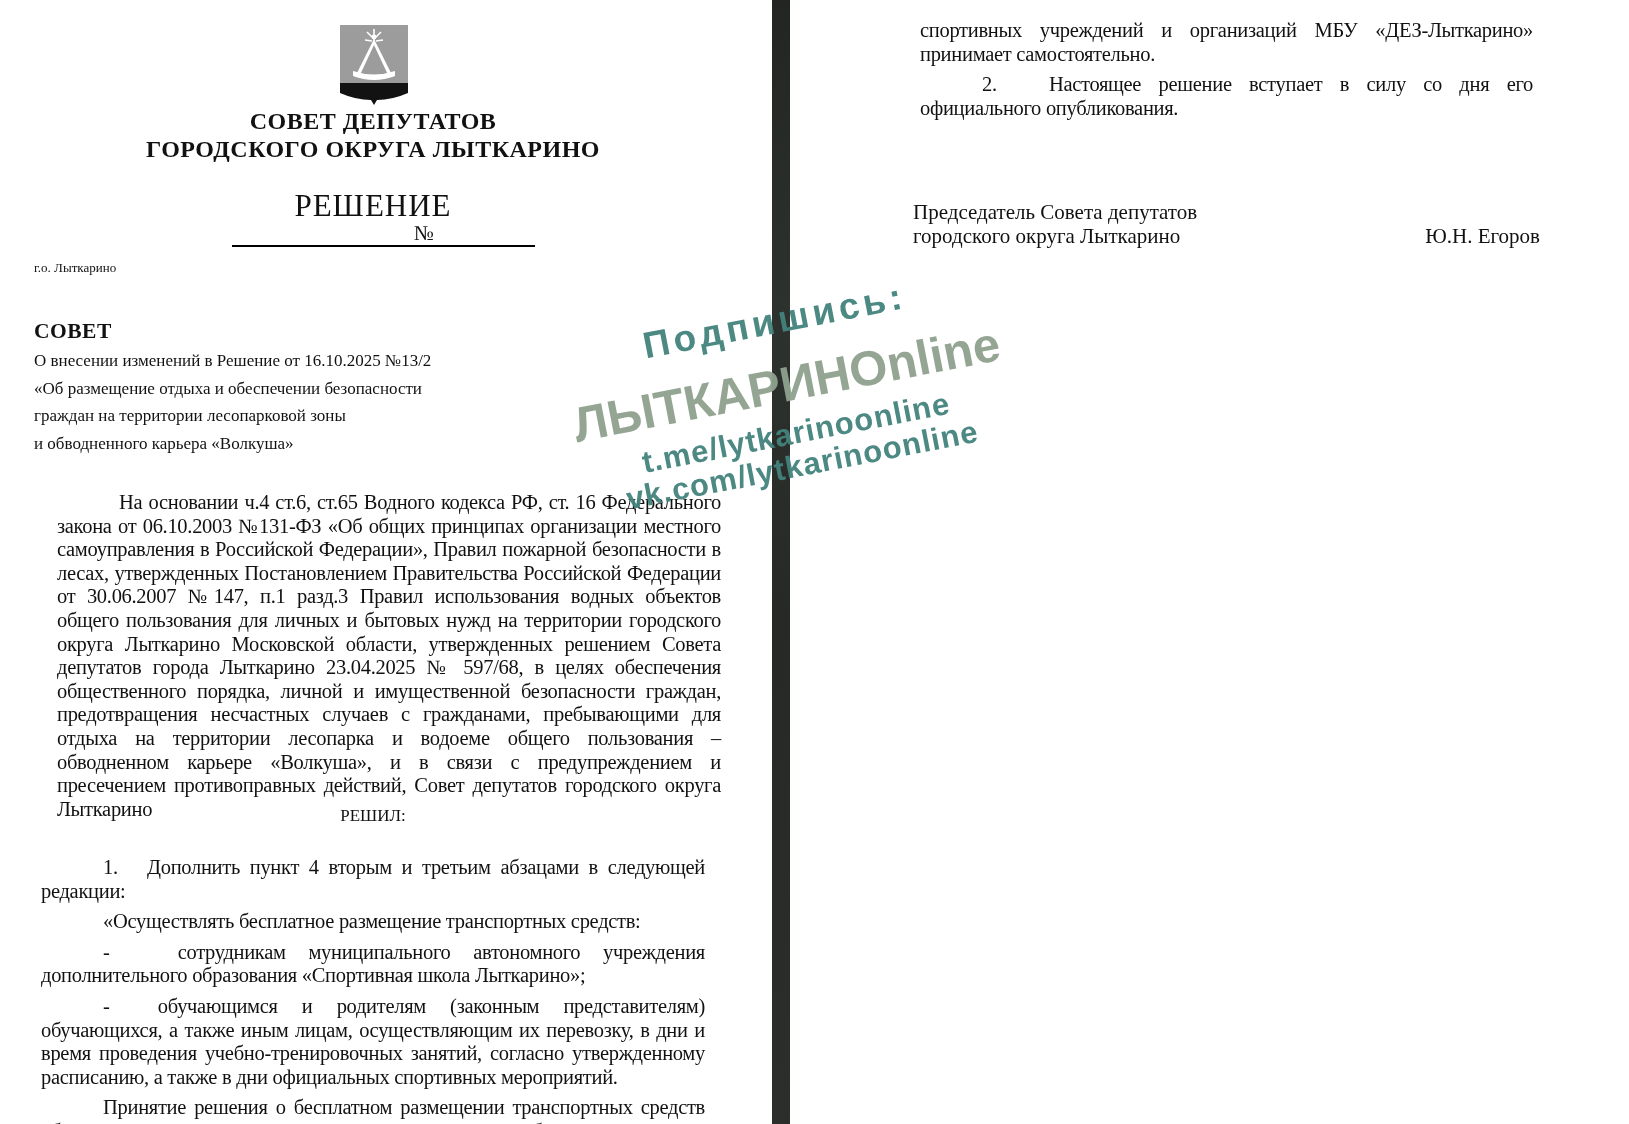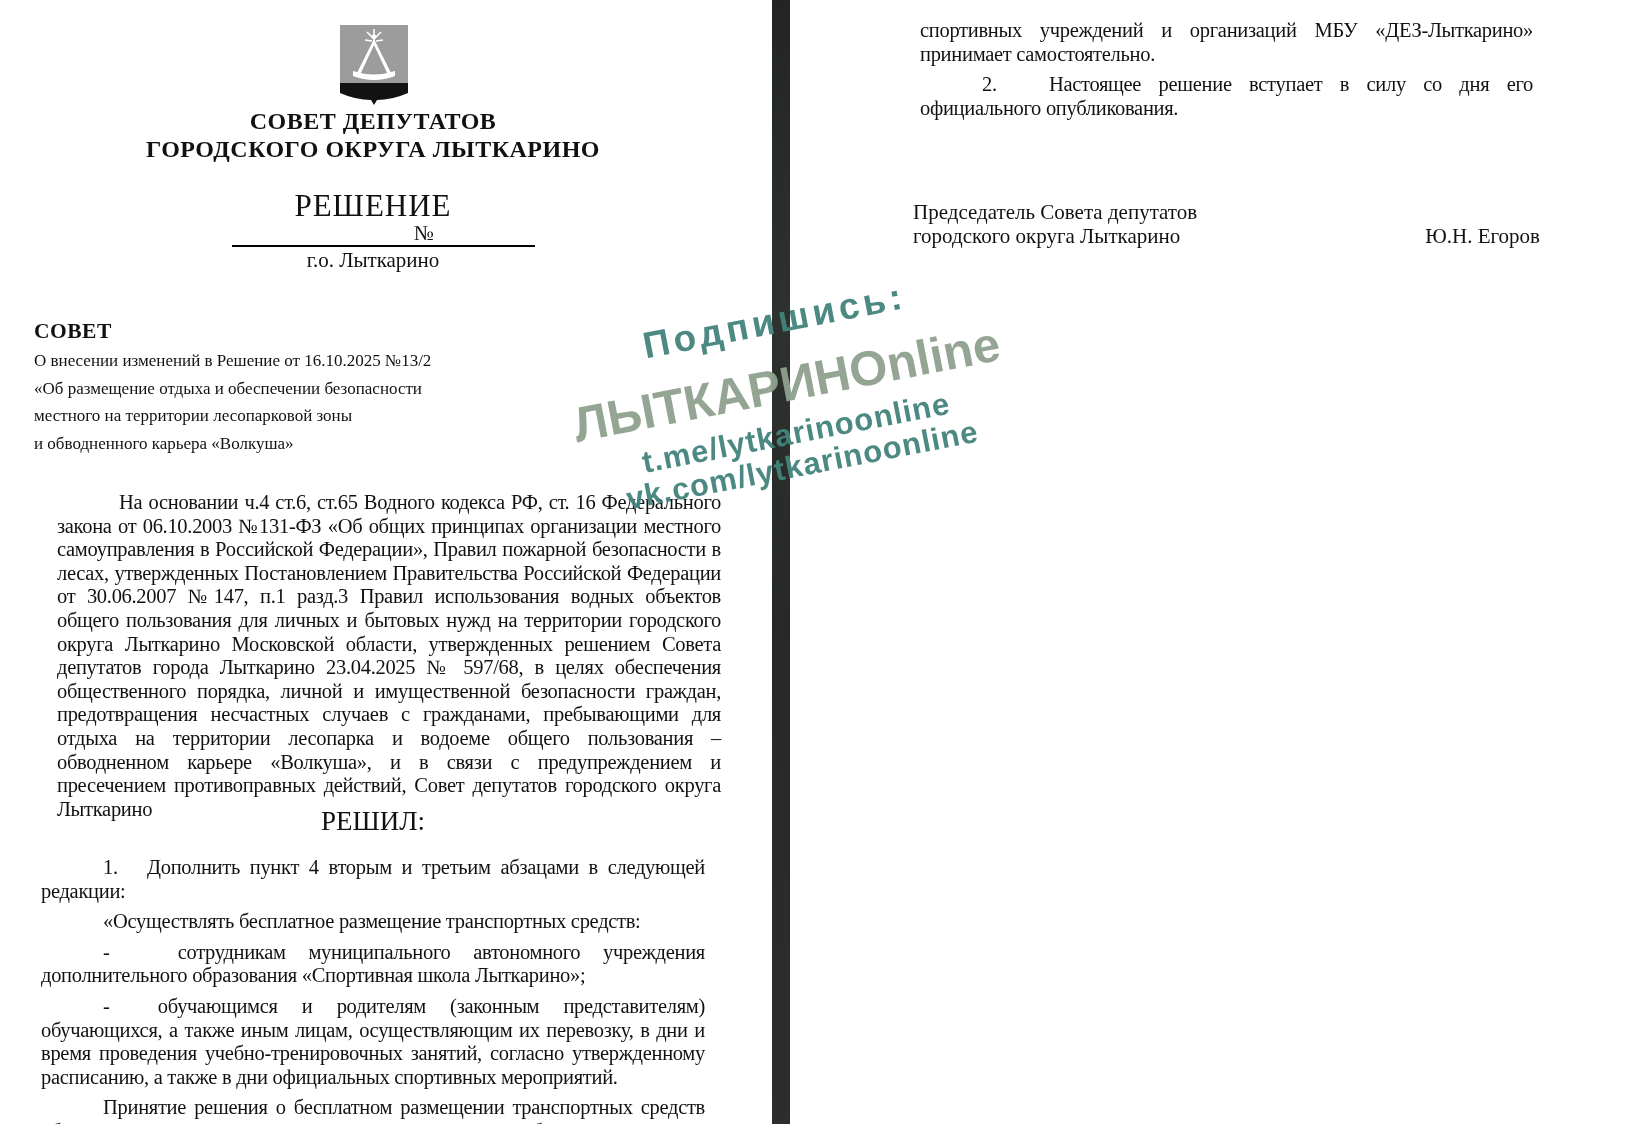--- a/index.html
+++ b/index.html
@@ -10,28 +10,28 @@
   .page-left{position:absolute;left:34px;top:0;width:678px;height:980px;}
   .emblem{position:absolute;left:306px;top:25px;width:68px;height:81px;}
   .org{position:absolute;left:0;width:100%;text-align:center;font-weight:bold;
        font-size:24px;letter-spacing:.5px;white-space:nowrap;}
   .org1{top:108px;} .org2{top:136px;}
   .doc-title{position:absolute;top:188px;left:0;width:100%;text-align:center;
              font-weight:normal;font-size:31px;letter-spacing:1px;}
   .num-line{position:absolute;top:226px;left:198px;width:303px;height:19px;
             border-bottom:2px solid #000;}
   .num-sign{position:absolute;left:182px;bottom:-1px;font-size:21px;}
-  .place{position:absolute;top:248px;left:34px;width:678px;text-align:center;font-size:21px;}
+  .place{position:absolute;top:260px;left:34px;width:678px;font-size:13px;}
   .draft{position:absolute;top:319px;left:0;font-weight:bold;font-size:21.5px;letter-spacing:.5px;}
   .subject{position:absolute;top:347px;left:0;width:100%;font-size:17px;line-height:27.5px;}
   .preamble-wrap{position:absolute;top:484px;left:16px;width:678px;}
   .body-p{margin:7px;font-size:20.5px;line-height:23.6px;text-align:justify;letter-spacing:-.3px;}
   .indent{text-indent:62px;}
   .justify-all{text-align-last:justify;}
-  .resolved{position:absolute;top:806px;left:0;width:100%;text-align:center;font-size:27px;}
+  .resolved{position:absolute;top:806px;left:0;width:100%;text-align:center;font-size:17px;}
   .items{position:absolute;top:849px;left:0;width:678px;}
 
   
   .spine{position:absolute;left:772px;top:0;width:18px;height:1124px;
          background:linear-gradient(180deg,#222522 0%,#2e322e 28%,#262926 55%,#2b2e2b 100%);}
 
   
   .page-right{position:absolute;left:913px;top:12px;width:627px;}
   .sig{position:absolute;left:913px;top:200px;width:627px;font-size:21px;line-height:24px;}
   .sig-row{display:flex;justify-content:space-between;align-items:flex-end;}
@@ -81,21 +81,21 @@
       <span class="num-sign">№</span>
     </div>
 
     <div class="place" style="left:0;">г.о. Лыткарино</div>
 
     <div class="draft">СОВЕТ</div>
 
     <div class="subject">
       <div>О внесении изменений в Решение от 16.10.2025 №13/2</div>
       <div>«Об размещение отдыха и обеспечении безопасности</div>
-      <div>местного на территории лесопарковой зоны</div>
+      <div>граждан на территории лесопарковой зоны</div>
       <div>и обводненного карьера «Волкуша»</div>
     </div>
 
     <div class="preamble-wrap">
       <p class="body-p indent">На основании ч.4 ст.6, ст.65 Водного кодекса РФ, ст. 16 Федерального закона от 06.10.2003 №131-ФЗ «Об общих принципах организации местного самоуправления в Российской Федерации», Правил пожарной безопасности в лесах, утвержденных Постановлением Правительства Российской Федерации от 30.06.2007 №147, п.1 разд.3 Правил использования водных объектов общего пользования для личных и бытовых нужд на территории городского округа Лыткарино Московской области, утвержденных решением Совета депутатов города Лыткарино 23.04.2025 № 597/68, в целях обеспечения общественного порядка, личной и имущественной безопасности граждан, предотвращения несчастных случаев с гражданами, пребывающими для отдыха на территории лесопарка и водоеме общего пользования – обводненном карьере «Волкуша», и в связи с предупреждением и пресечением противоправных действий, Совет депутатов городского округа Лыткарино</p>
     </div>
 
     <div class="resolved">РЕШИЛ:</div>
 
     <div class="items">

